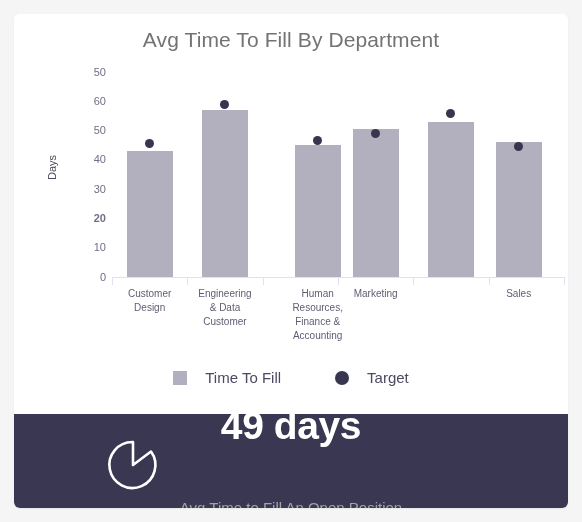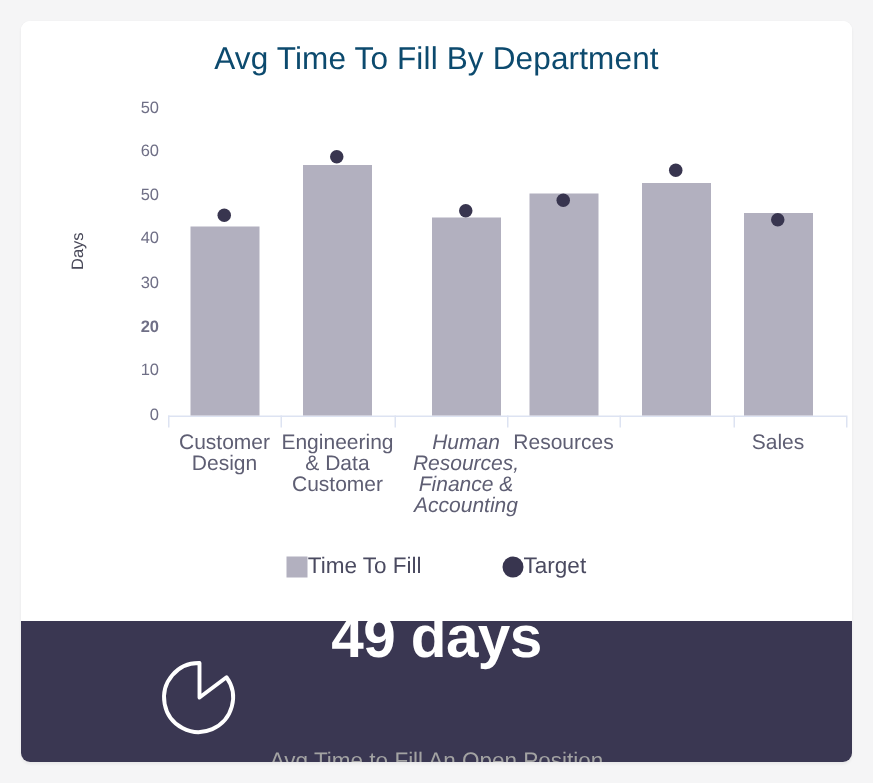--- a/index.html
+++ b/index.html
@@ -34,21 +34,21 @@
     background: #ffffff;
     box-sizing: border-box;
   }
   .chart-title {
     position: absolute;
     left: 0;
     top: 14px;
     width: 554px;
     text-align: center;
     font-size: 21px;
-    color: #0c4a6e;
+    color: #737373;
     font-weight: normal;
     letter-spacing: 0.1px;
   }
   
   .plot {
     position: absolute;
     left: 0;
     top: 0;
     width: 554px;
     height: 400px;
@@ -116,39 +116,39 @@
     margin-left: -4.5px;
     border-radius: 50%;
     background: #38354f;
   }
   .cat-label {
     position: absolute;
     top: 273px;
     left: 0;
     width: 100%;
     text-align: center;
-    font-size: 14px;
+    font-size: 10px;
     line-height: 14px;
     color: #5e5e73;
   }
   
   .legend {
     position: absolute;
     left: 0;
     top: 355px;
     width: 554px;
     display: flex;
     justify-content: center;
     align-items: center;
     gap: 54px;
   }
   .legend-item {
     display: flex;
     align-items: center;
-    gap: 0;
+    gap: 18px;
   }
   .legend-swatch-square {
     width: 14px;
     height: 14px;
     background: #b2b0bf;
   }
   .legend-swatch-dot {
     width: 14px;
     height: 14px;
     border-radius: 50%;
@@ -250,35 +250,35 @@
           </div>
           <div class="bar-slot" style="left: 75.3333px; width: 75.3333px;">
             <div class="bar" style="top: 96.0714px; height: 166.929px; background: rgb(178, 176, 191);"></div>
             <div class="target-dot" style="top: 85.7143px; background: rgb(56, 53, 79);"></div>
             <div class="cat-label">
               <div>Engineering</div>
               <div>&amp; Data</div>
               <div>Customer</div>
             </div>
           </div>
-          <div class="bar-slot" style="left: 161px; width: 75.3333px; font-style: italic;">
+          <div class="bar-slot" style="left: 168px; width: 75.3333px;">
             <div class="bar" style="top: 131.214px; height: 131.786px; background: rgb(178, 176, 191);"></div>
             <div class="target-dot" style="top: 122.321px; background: rgb(56, 53, 79);"></div>
             <div class="cat-label">
               <div>Human</div>
               <div>Resources,</div>
               <div>Finance &amp;</div>
               <div>Accounting</div>
             </div>
           </div>
           <div class="bar-slot" style="left: 226px; width: 75.3333px;">
             <div class="bar" style="top: 115.107px; height: 147.893px; background: rgb(178, 176, 191);"></div>
             <div class="target-dot" style="top: 115px; background: rgb(56, 53, 79);"></div>
             <div class="cat-label">
-              <div>Resources</div>
+              <div>Marketing</div>
             </div>
           </div>
           <div class="bar-slot" style="left: 301.333px; width: 75.3333px;">
             <div class="bar" style="top: 107.786px; height: 155.214px; background: rgb(178, 176, 191);"></div>
             <div class="target-dot" style="top: 94.5px; background: rgb(56, 53, 79);"></div>
           </div>
           <div class="bar-slot" style="left: 369px; width: 75.3333px;">
             <div class="bar" style="top: 128.286px; height: 134.714px; background: rgb(178, 176, 191);"></div>
             <div class="target-dot" style="top: 128.179px; background: rgb(56, 53, 79);"></div>
             <div class="cat-label">

